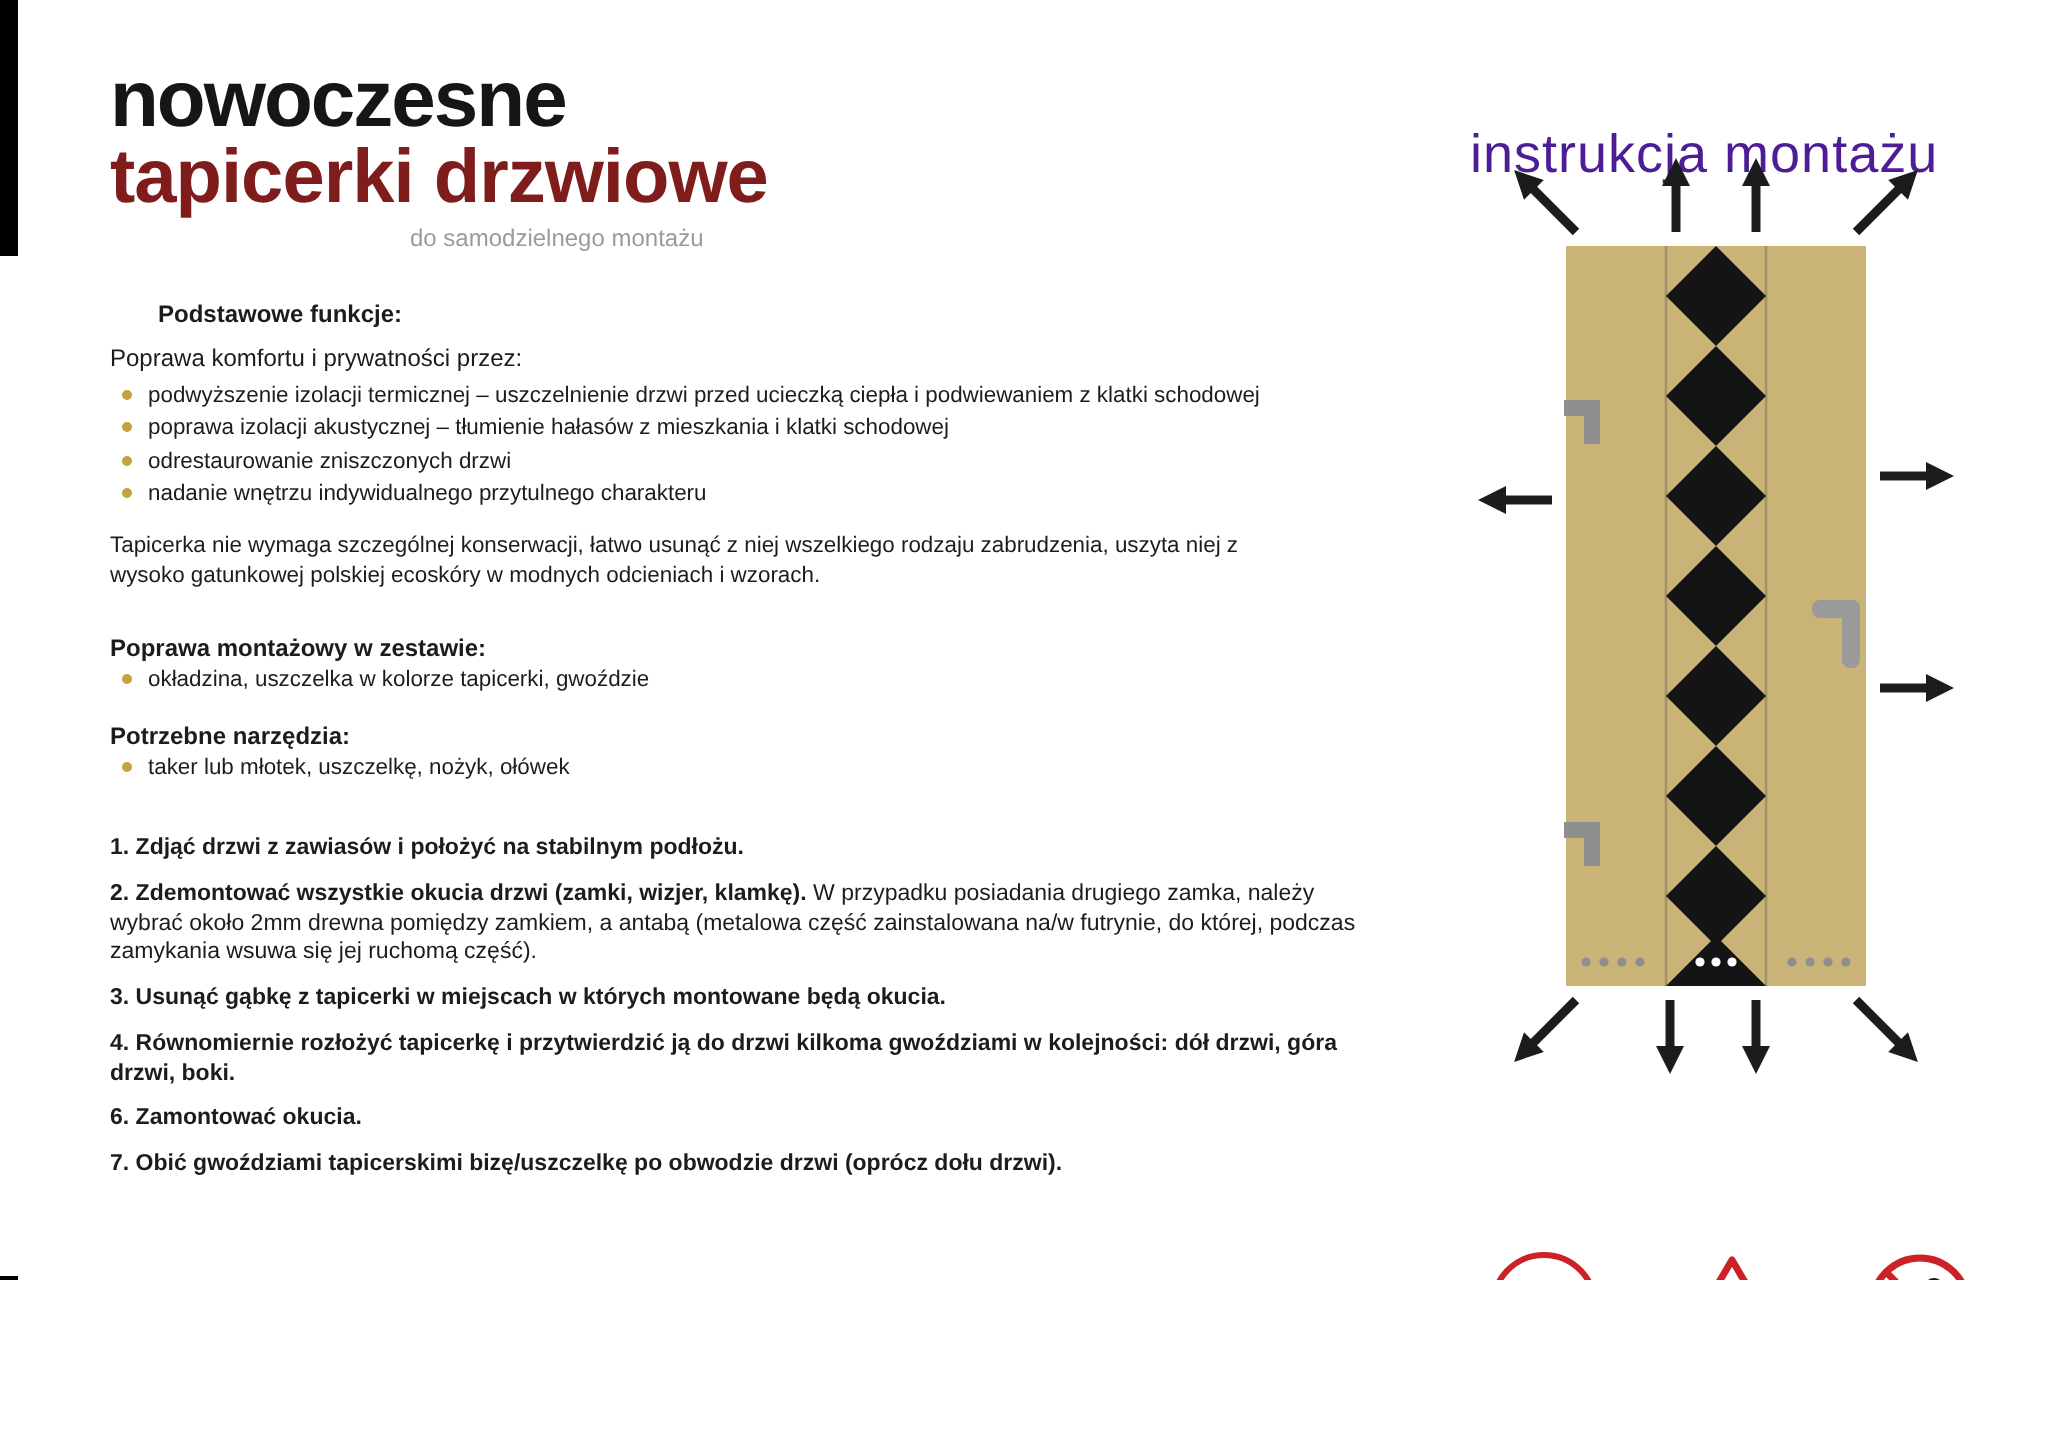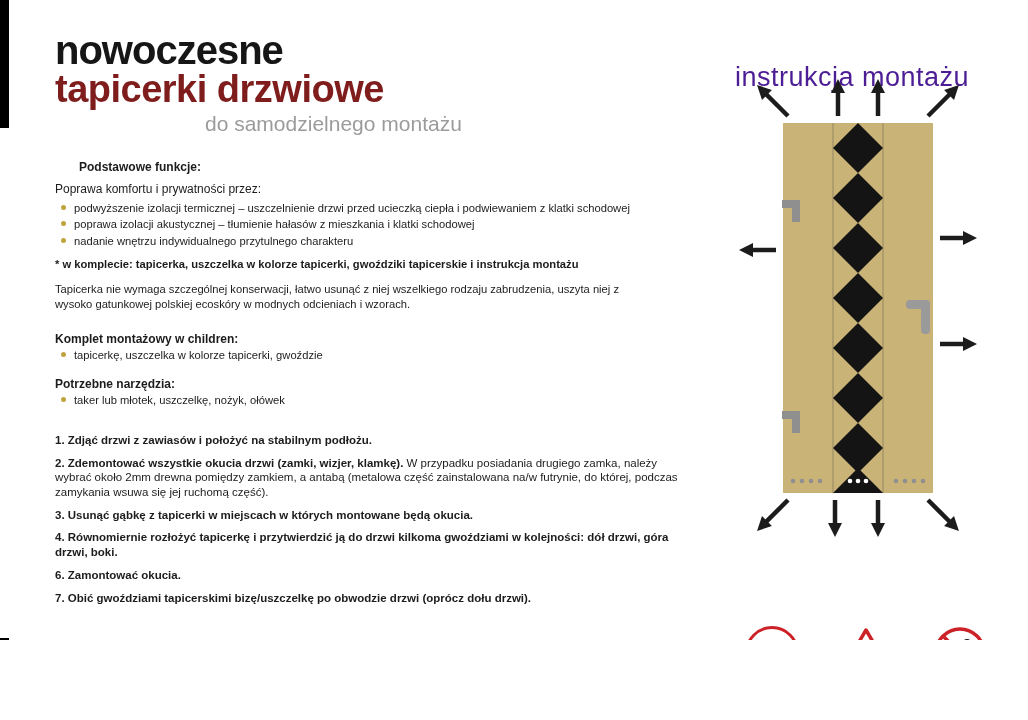--- a/index.html
+++ b/index.html
@@ -6,21 +6,21 @@
   .page{position:relative;width:1028px;height:640px;background:#ffffff;overflow:hidden;
         font-family:"Liberation Sans",sans-serif;color:#1c1c1c;}
   .edge{position:absolute;background:#000;}
   .edge-tl{left:0;top:0;width:9px;height:128px;}
   .edge-bl{left:0;top:638px;width:9px;height:82px;}
   .edge-bc{left:333px;top:716px;width:375px;height:4px;}
 
   .left-col{position:absolute;left:55px;top:30px;width:645px;}
   .t1{display:block;font-size:40px;font-weight:bold;letter-spacing:-1px;line-height:1.0;color:#161616;}
   .t2{display:block;font-size:38px;font-weight:bold;letter-spacing:-0.5px;line-height:1.0;color:#7f1d1d;}
-  .subtitle{display:block;font-size:21px;color:#9b9b9b;margin:4px 0 0 150px;}
+  .subtitle{display:block;font-size:12px;color:#9b9b9b;margin:4px 0 0 150px;}
 
   .h{font-weight:bold;font-size:12px;margin:14px 0 0;}
   .h-first{margin-top:24px;padding-left:24px;}
   .lead{font-size:12px;margin:8px 0 5px;}
   .bullets{list-style:none;margin:0;padding:0;font-size:11.2px;text-align:center;}
   .bullets li{display:flex;align-items:flex-start;margin:2px 0;line-height:1.28;}
   .dot{flex:none;width:5px;height:5px;border-radius:50%;background:#c2a340;margin:4px 8px 0 6px;}
   .note{font-weight:bold;font-size:11.2px;margin:10px 0 0;}
   .para{font-size:11.2px;line-height:1.35;margin:12px 0 0;max-width:592px;}
   .kit-gap{margin-top:20px;}
@@ -61,32 +61,35 @@
       <li>
           <span class="dot"></span>
           <span>podwyższenie izolacji termicznej – uszczelnienie drzwi przed ucieczką ciepła i podwiewaniem z klatki schodowej</span>
         </li>
       <li>
           <span class="dot"></span>
           <span>poprawa izolacji akustycznej – tłumienie hałasów z mieszkania i klatki schodowej</span>
         </li>
       <li>
           <span class="dot"></span>
+          <span>odrestaurowanie zniszczonych drzwi</span>
+        </li>
+      <li>
+          <span class="dot"></span>
           <span>nadanie wnętrzu indywidualnego przytulnego charakteru</span>
         </li>
     </ul>
 
-    <p class="note">* w komplecie: tapicerka, uszczelka w kolorze tapicerki,  gwoździki tapicerskie i instrukcja montażu</p>
     <p class="para">Tapicerka nie wymaga szczególnej konserwacji, łatwo usunąć z niej wszelkiego rodzaju zabrudzenia, uszyta niej z wysoko gatunkowej polskiej ecoskóry w modnych odcieniach i wzorach.</p>
 
-    <p class="h kit-gap">Komplet montażowy w children:</p>
+    <p class="h kit-gap">Poprawa montażowy w zestawie:</p>
     <ul class="bullets">
       <li>
           <span class="dot"></span>
-          <span>tapicerkę, uszczelka w kolorze tapicerki, gwoździe</span>
+          <span>okładzina, uszczelka w kolorze tapicerki, gwoździe</span>
         </li>
     </ul>
 
     <p class="h">Potrzebne narzędzia:</p>
     <ul class="bullets">
       <li>
           <span class="dot"></span>
           <span>taker lub młotek, uszczelkę, nożyk, ołówek</span>
         </li>
     </ul>

